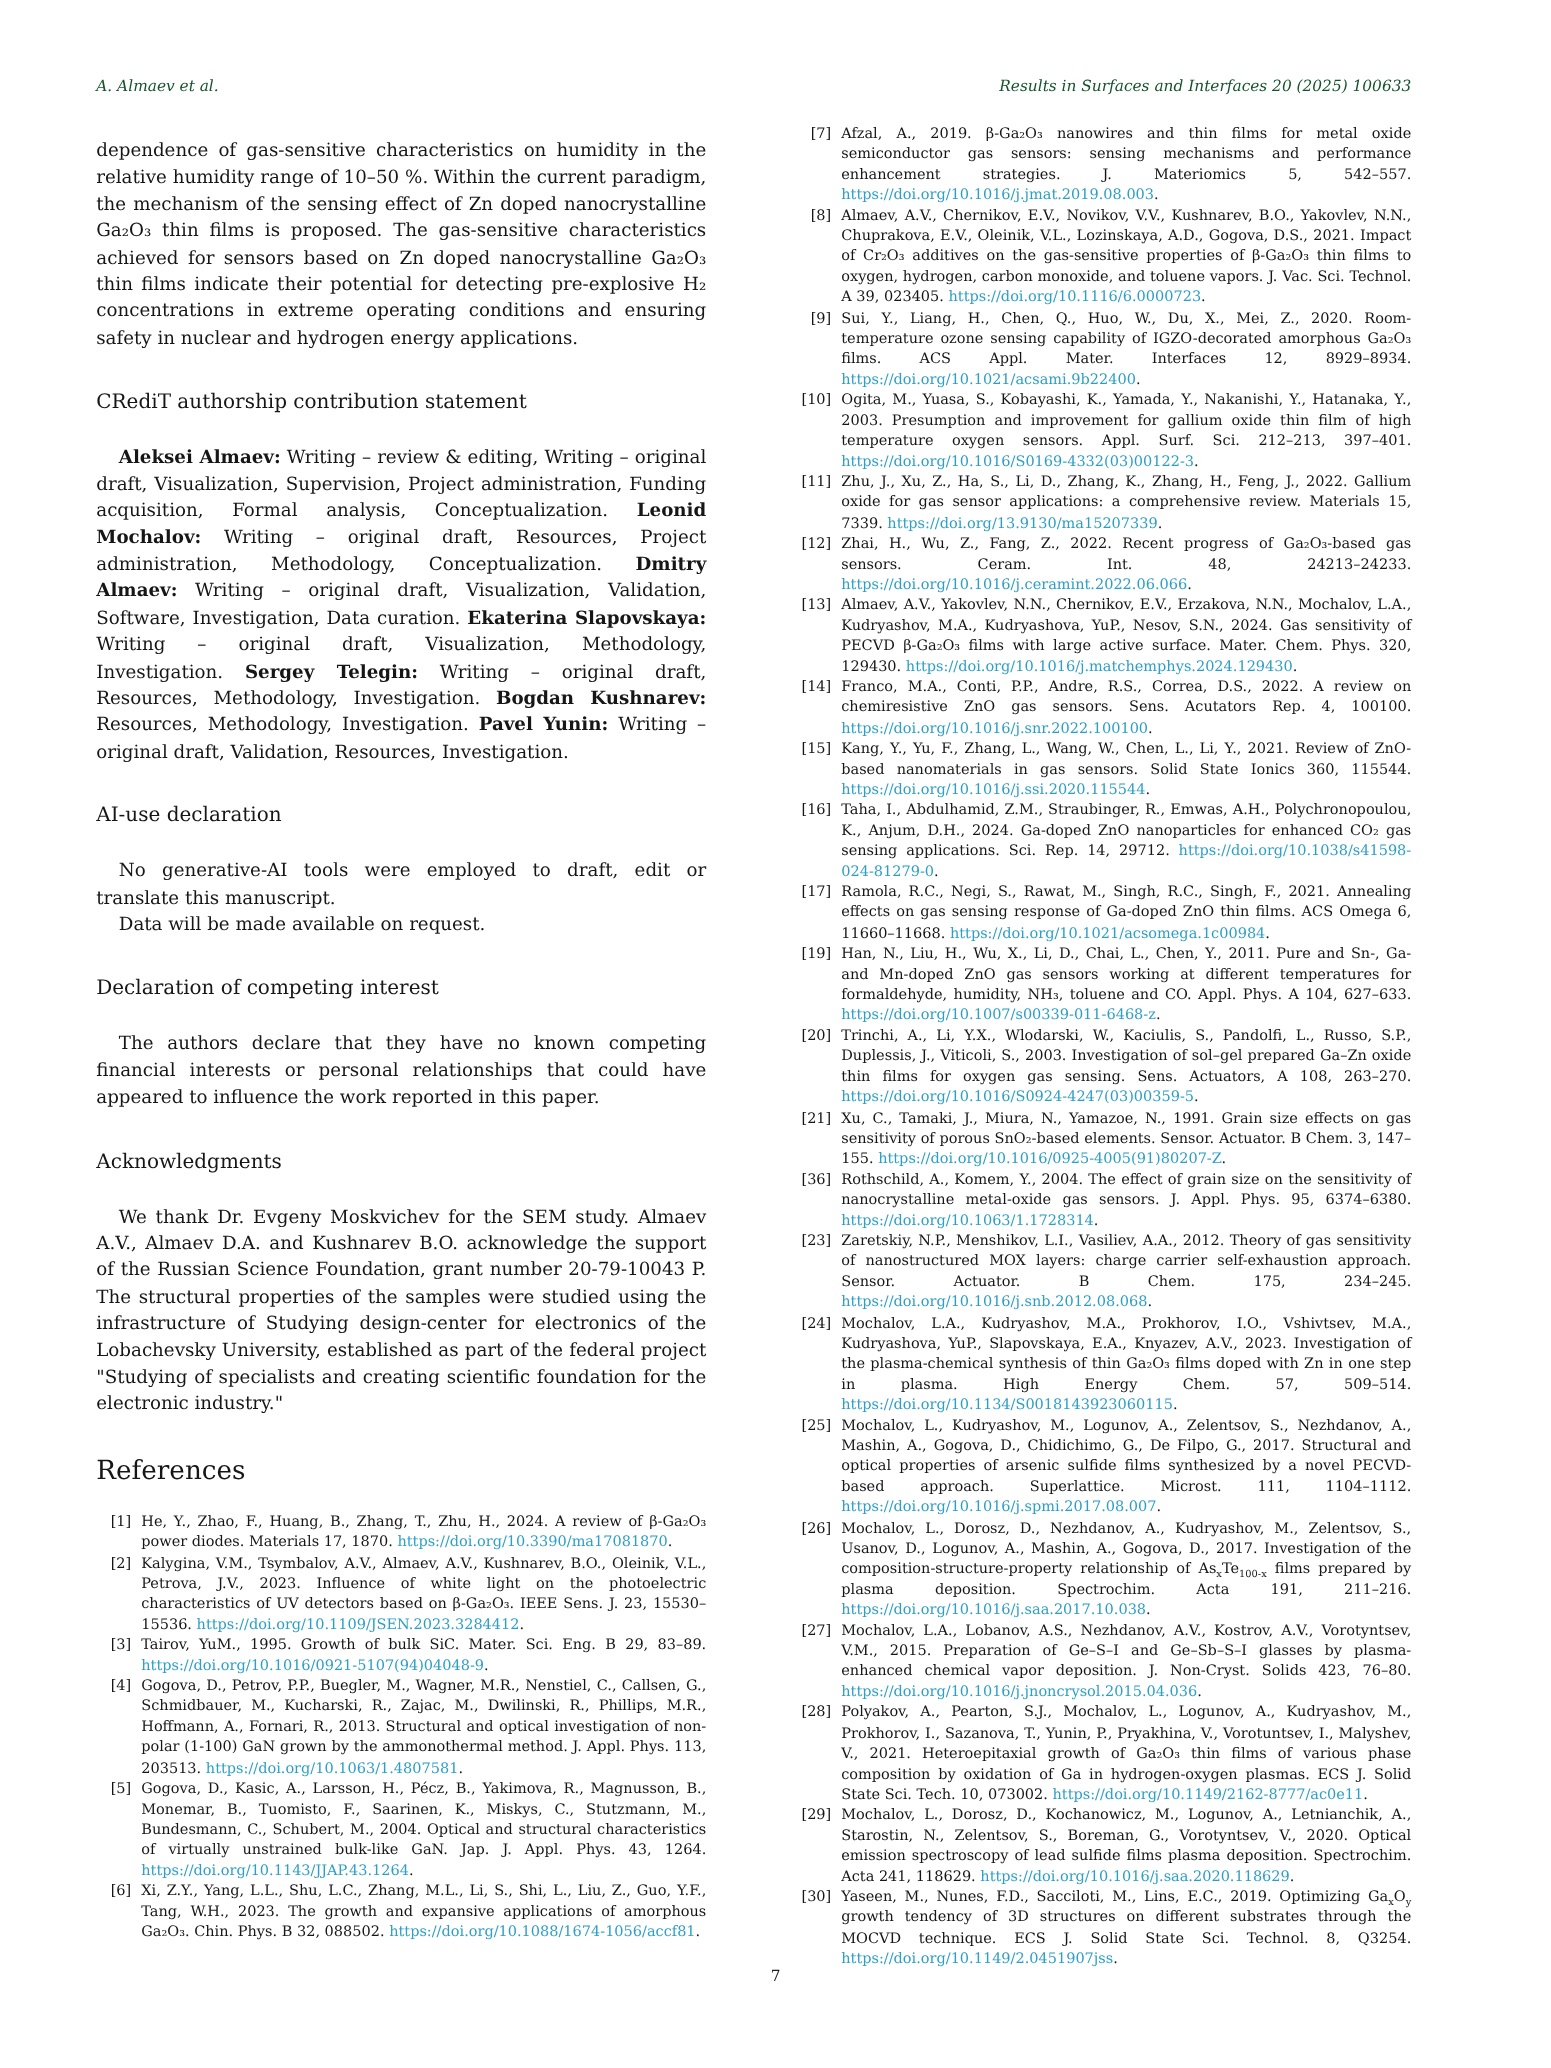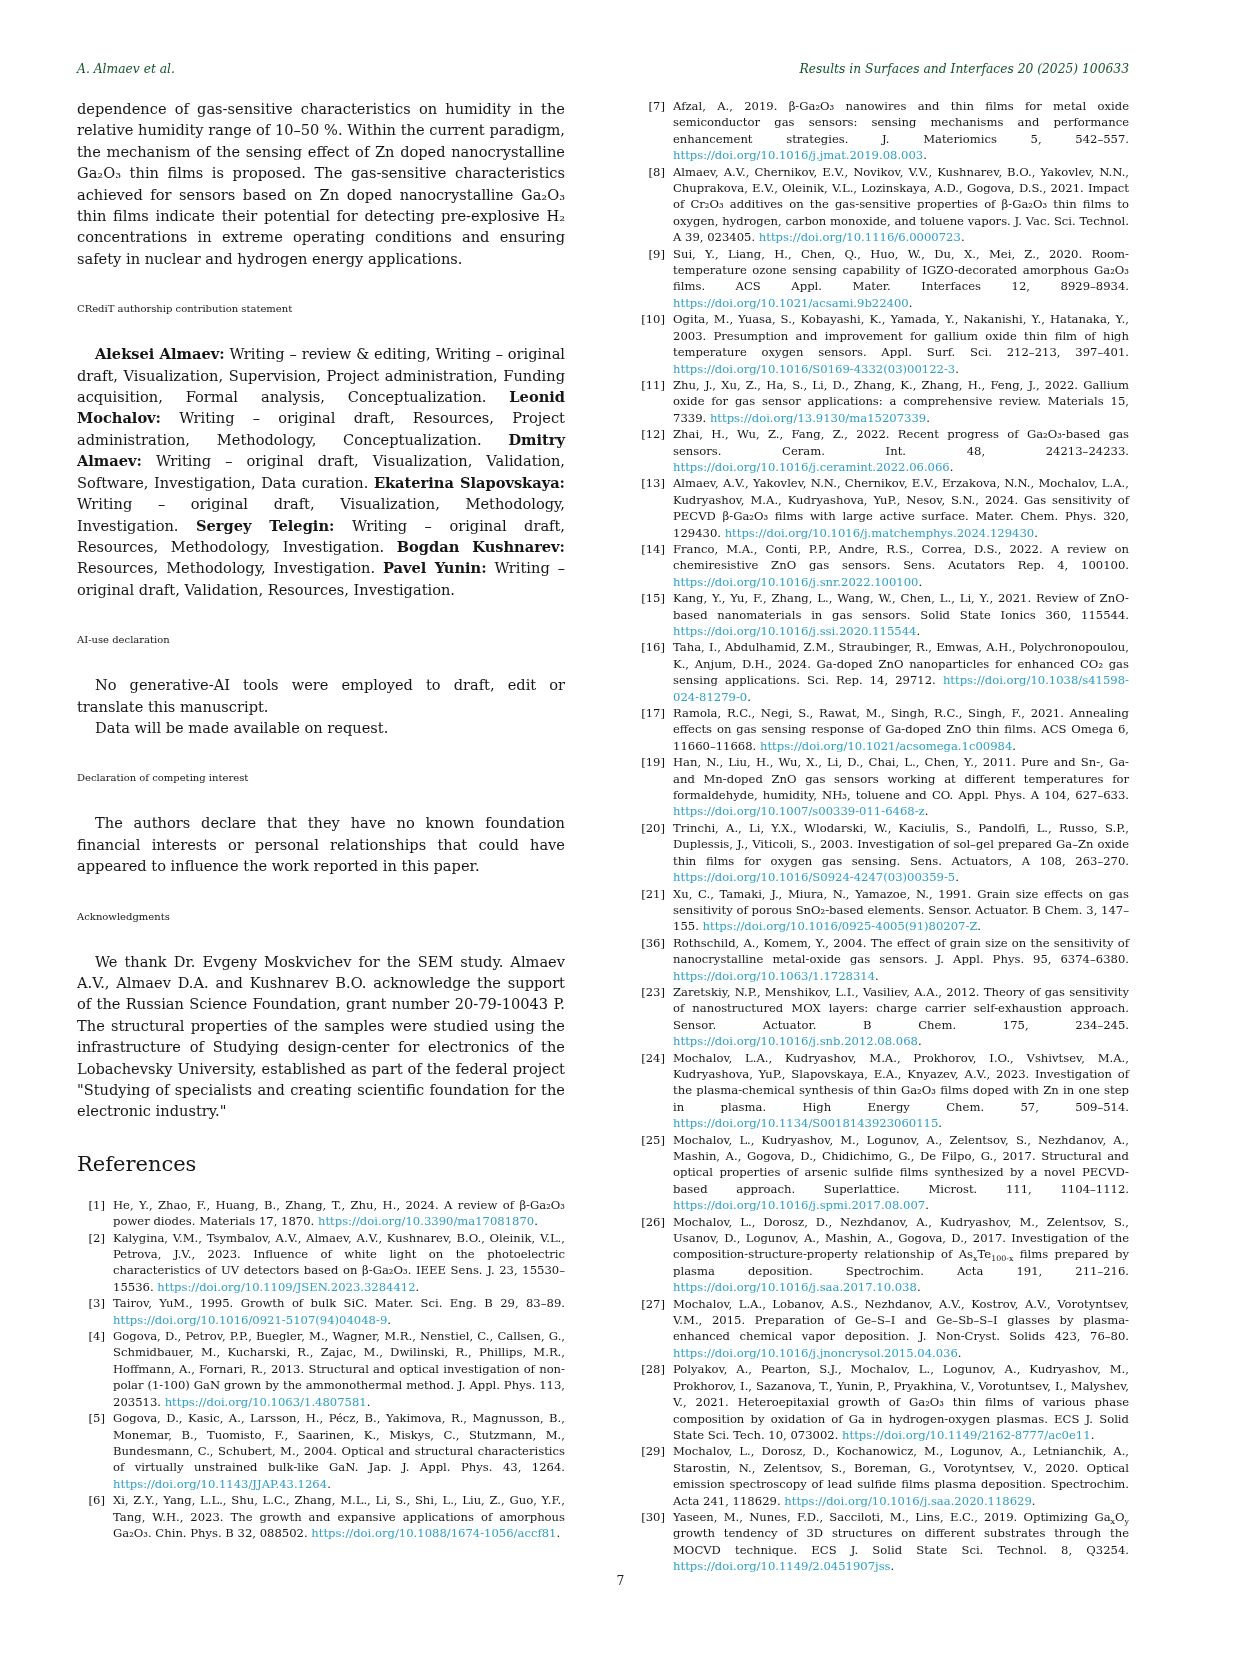--- a/index.html
+++ b/index.html
@@ -11,29 +11,29 @@
   .page { position:absolute; inset:0; }
   .running-head {
     position:absolute; top:62px; left:77px; right:112px;
     display:flex; justify-content:space-between; align-items:baseline;
     font-style:italic; font-size:12.3px; color:#14532d;
   }
   .columns {
     position:absolute; top:98px; left:77px; right:112px;
     display:flex; gap:72px; align-items:flex-start;
   }
-  .col-left  { flex:0 0 488px; width:488px; }
+  .col-left  { flex:0 0 488px; width:488px;margin-top:12px; }
   .col-right { flex:0 0 492px; width:492px; }
 
   .body-par {
     margin:0; font-size:14.6px; line-height:21.4px; text-align:justify;
   }
   .body-par.indent { text-indent:18px; }
   .sec-heading {
-    font-size:10px; font-weight:normal; margin:31px 0 25px 0; line-height:18px;
+    font-size:16px; font-weight:normal; margin:31px 0 25px 0; line-height:18px;
   }
   .refs-heading {
     font-size:21px; font-weight:normal; margin:33px 0 24px 0; line-height:18px;
   }
   .ref {
     display:flex; font-size:11.6px; line-height:16.4px; margin:0;
   }
   .ref-num {
     flex:0 0 28px; width:28px; text-align:right; padding-right:0;
   }
@@ -62,21 +62,21 @@
 
     <div class="col-left">
       <p class="body-par">dependence of gas-sensitive characteristics on humidity in the relative humidity range of 10–50 %. Within the current paradigm, the mechanism of the sensing effect of Zn doped nanocrystalline Ga₂O₃ thin films is proposed. The gas-sensitive characteristics achieved for sensors based on Zn doped nanocrystalline Ga₂O₃ thin films indicate their potential for detecting pre-explosive H₂ concentrations in extreme operating conditions and ensuring safety in nuclear and hydrogen energy applications.</p>
       <div>
           <h2 class="sec-heading">CRediT authorship contribution statement</h2>
           <p class="body-par indent"><span class="bold">Aleksei Almaev:</span> Writing – review &amp; editing, Writing – original draft, Visualization, Supervision, Project administration, Funding acquisition, Formal analysis, Conceptualization. <span class="bold">Leonid Mochalov:</span> Writing – original draft, Resources, Project administration, Methodology, Conceptualization. <span class="bold">Dmitry Almaev:</span> Writing – original draft, Visualization, Validation, Software, Investigation, Data curation. <span class="bold">Ekaterina Slapovskaya:</span> Writing – original draft, Visualization, Methodology, Investigation. <span class="bold">Sergey Telegin:</span> Writing – original draft, Resources, Methodology, Investigation. <span class="bold">Bogdan Kushnarev:</span> Resources, Methodology, Investigation. <span class="bold">Pavel Yunin:</span> Writing – original draft, Validation, Resources, Investigation.</p>
           <h2 class="sec-heading">AI-use declaration</h2>
           <p class="body-par indent">No generative-AI tools were employed to draft, edit or translate this manuscript.</p>
           <p class="body-par indent">Data will be made available on request.</p>
           <h2 class="sec-heading">Declaration of competing interest</h2>
-          <p class="body-par indent">The authors declare that they have no known foundation financial interests or personal relationships that could have appeared to influence the work reported in this paper.</p>
+          <p class="body-par indent">The authors declare that they have no known competing financial interests or personal relationships that could have appeared to influence the work reported in this paper.</p>
           <h2 class="sec-heading">Acknowledgments</h2>
           <p class="body-par indent">We thank Dr. Evgeny Moskvichev for the SEM study. Almaev A.V., Almaev D.A. and Kushnarev B.O. acknowledge the support of the Russian Science Foundation, grant number 20-79-10043 P. The structural properties of the samples were studied using the infrastructure of Studying design-center for electronics of the Lobachevsky University, established as part of the federal project "Studying of specialists and creating scientific foundation for the electronic industry."</p>
         </div>
       <h2 class="refs-heading">References</h2>
       <div>
           <div class="ref">
             <span class="ref-num">[1]</span>
             <span class="ref-text">He, Y., Zhao, F., Huang, B., Zhang, T., Zhu, H., 2024. A review of β-Ga₂O₃ power diodes. Materials 17, 1870. <span class="doi-link">https://doi.org/10.3390/ma17081870</span>.</span>
           </div>
           <div class="ref">

